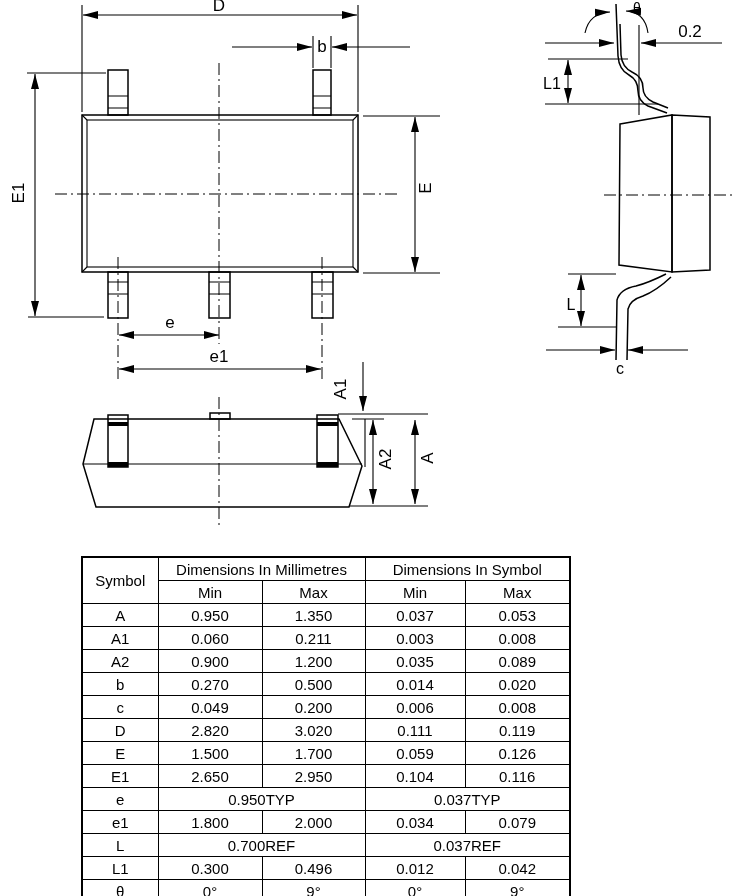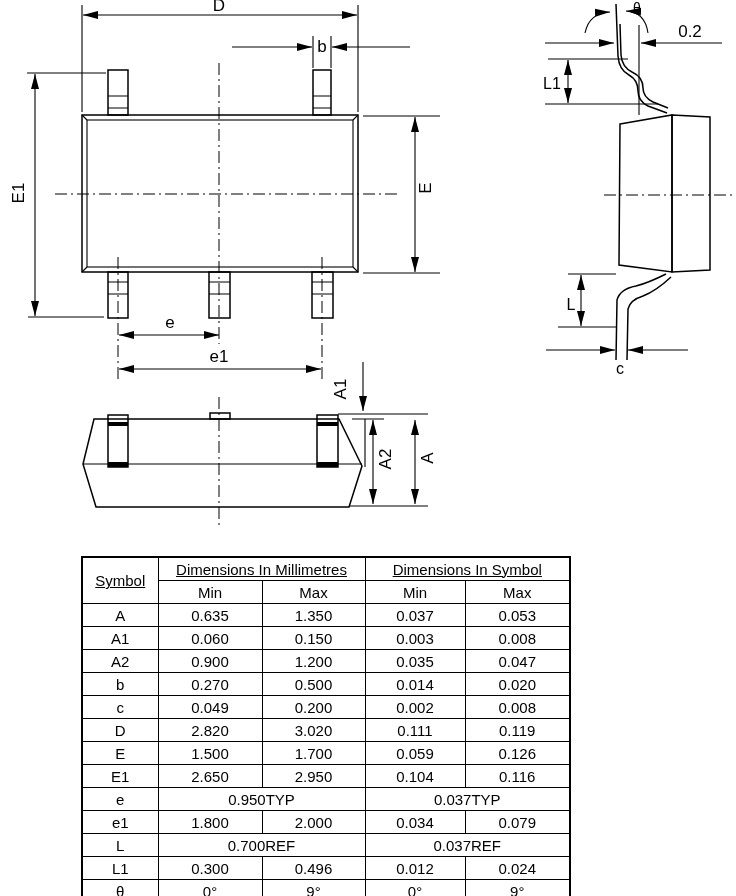--- a/index.html
+++ b/index.html
@@ -182,64 +182,64 @@
   <div id="dim-table-wrap">
     <table class="dims">
       <colgroup>
         <col style="width:76px">
           <col style="width:104px">
           <col style="width:103px">
         <col style="width:100px">
           <col style="width:105px">
       </colgroup>
       <tbody>
-          <tr style="height:23px;text-decoration:underline;">
+          <tr style="height:23px;">
         <th rowspan="2">Symbol</th>
         <th colspan="2">Dimensions In Millimetres</th>
         <th colspan="2">Dimensions In Symbol</th>
       </tr>
       <tr>
         <th>Min</th>
         <th>Max</th>
         <th>Min</th>
         <th>Max</th>
       </tr>
       <tr>
         <td>A</td>
-        <td>0.635</td>
+        <td>0.950</td>
         <td>1.350</td>
         <td>0.037</td>
         <td>0.053</td>
       </tr>
       <tr>
         <td>A1</td>
         <td>0.060</td>
-        <td>0.150</td>
+        <td>0.211</td>
         <td>0.003</td>
         <td>0.008</td>
       </tr>
       <tr>
         <td>A2</td>
         <td>0.900</td>
         <td>1.200</td>
         <td>0.035</td>
-        <td>0.047</td>
+        <td>0.089</td>
       </tr>
       <tr>
         <td>b</td>
         <td>0.270</td>
         <td>0.500</td>
         <td>0.014</td>
         <td>0.020</td>
       </tr>
       <tr>
         <td>c</td>
         <td>0.049</td>
         <td>0.200</td>
-        <td>0.002</td>
+        <td>0.006</td>
         <td>0.008</td>
       </tr>
       <tr>
         <td>D</td>
         <td>2.820</td>
         <td>3.020</td>
         <td>0.111</td>
         <td>0.119</td>
       </tr>
       <tr>
@@ -271,21 +271,21 @@
       <tr>
         <td>L</td>
         <td colspan="2">0.700REF</td>
         <td colspan="2">0.037REF</td>
       </tr>
       <tr>
         <td>L1</td>
         <td>0.300</td>
         <td>0.496</td>
         <td>0.012</td>
-        <td>0.024</td>
+        <td>0.042</td>
       </tr>
       <tr>
         <td>θ</td>
         <td>0°</td>
         <td>9°</td>
         <td>0°</td>
         <td>9°</td>
       </tr>
     </tbody>
       </table>

